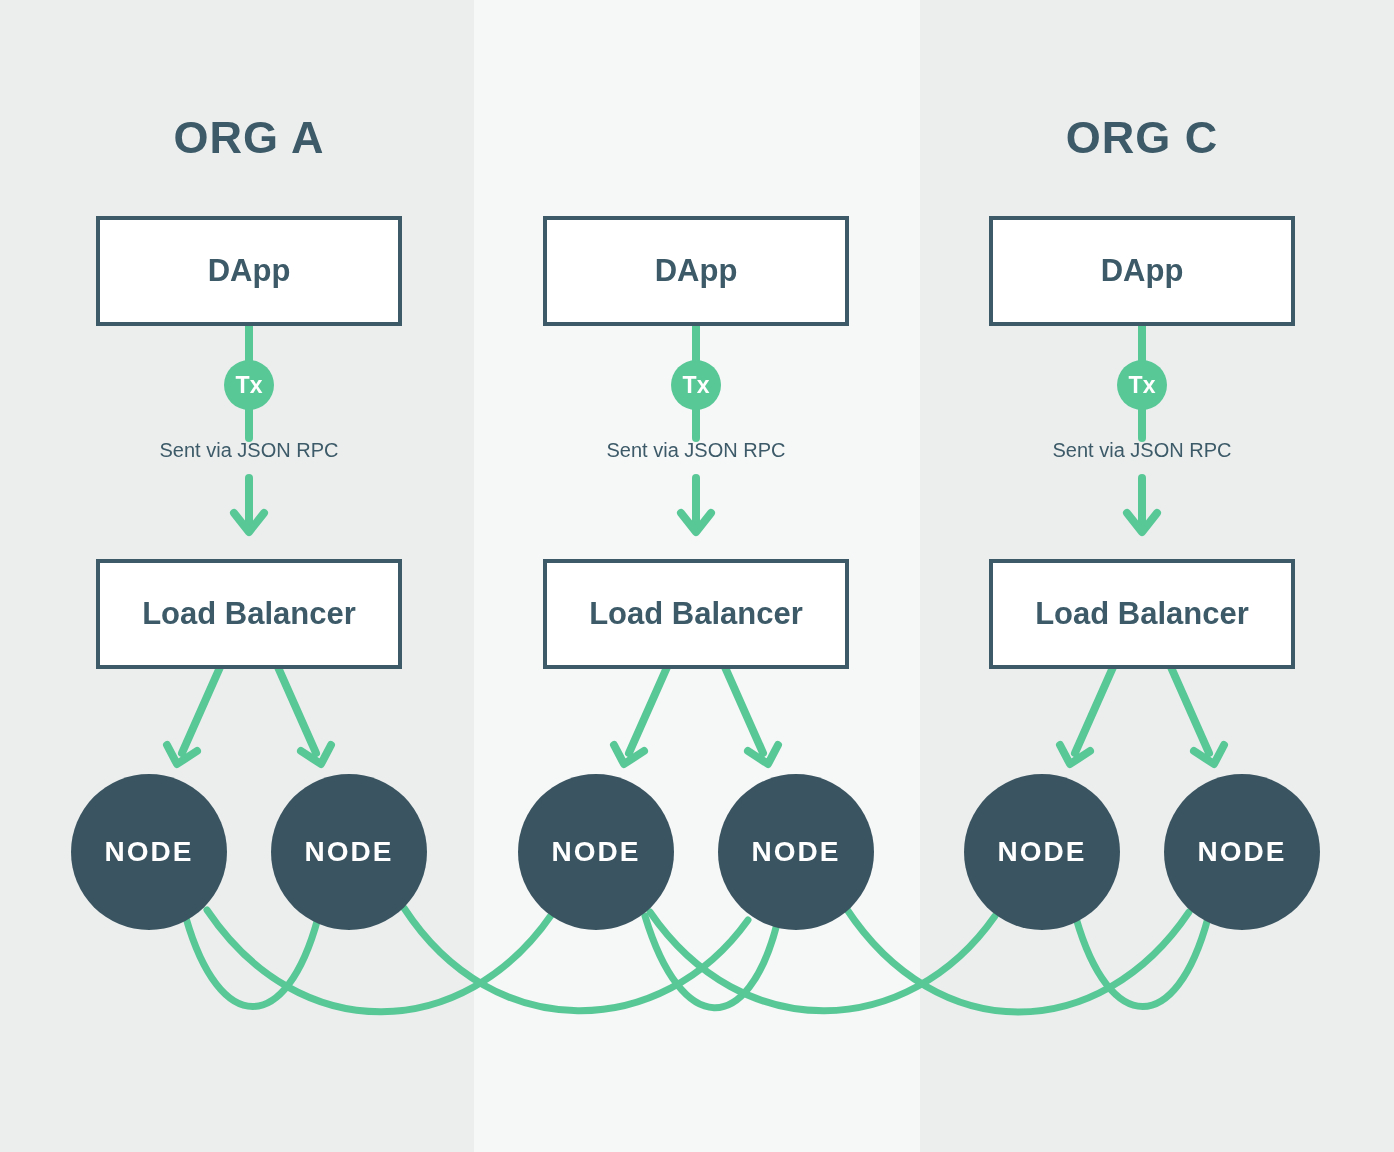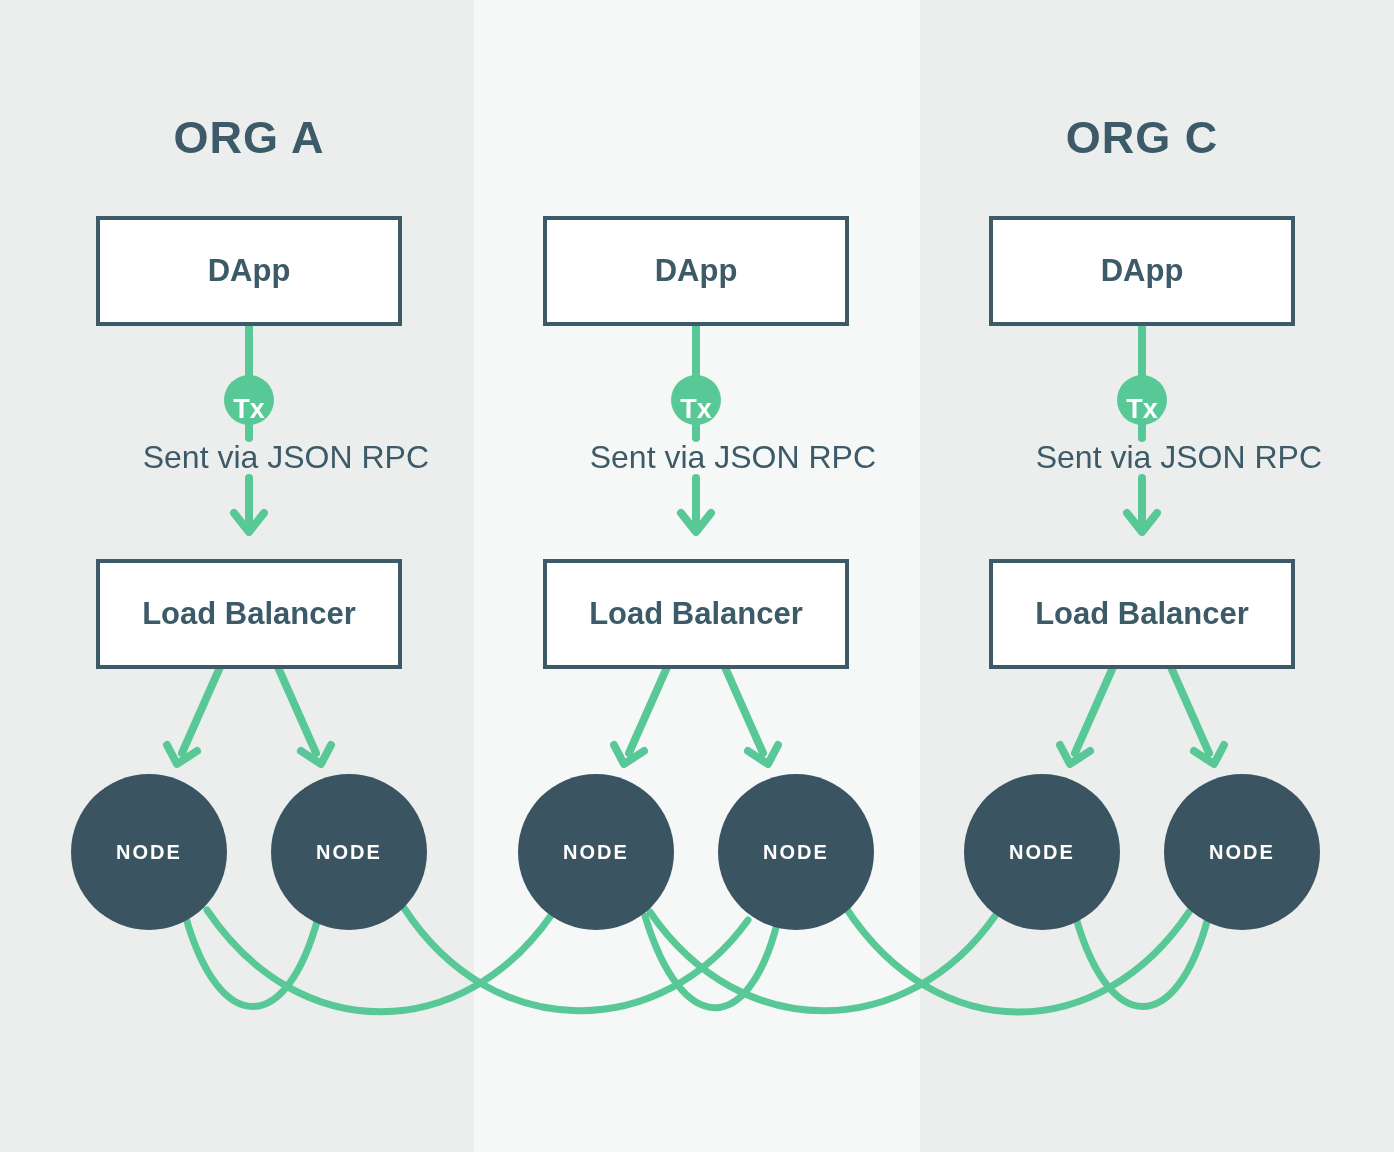--- a/index.html
+++ b/index.html
@@ -33,37 +33,37 @@
     position:absolute;left:27px;width:306px;height:110px;
     box-sizing:border-box;
     background:#FFFFFF;border:4px solid #3C5A68;
     display:flex;align-items:center;justify-content:center;
     font-size:31px;font-weight:bold;color:#3C5A68;text-align:center;
   }
   .box.dapp{top:216px;}
   .box.lb{top:553px;margin-top:6px;}
 
   .tx-badge{
-    position:absolute;top:375px;left:155px;
+    position:absolute;top:360px;left:155px;
     width:50px;height:50px;border-radius:50%;
     background:#59C897;
-    display:flex;align-items:flex-end;justify-content:center;
-    font-size:27px;font-weight:bold;color:#FFFFFF;
+    display:flex;align-items:center;justify-content:center;
+    font-size:23px;font-weight:bold;color:#FFFFFF;
   }
   .rpc-caption{
     position:absolute;top:439px;left:0;width:100%;
-    text-align:right;
-    font-size:32px;font-weight:normal;color:#3C5A68;
+    text-align:center;
+    font-size:20px;font-weight:normal;color:#3C5A68;
   }
   .node{
     position:absolute;top:774px;
     width:156px;height:156px;border-radius:50%;
     background:#3A5561;
     display:flex;align-items:center;justify-content:center;
-    font-size:20px;font-weight:bold;letter-spacing:2px;color:#FFFFFF;
+    font-size:28px;font-weight:bold;letter-spacing:2px;color:#FFFFFF;
   }
   .node.left{left:2px;}
   .node.right{left:202px;}
 </style>
 </head>
 <body>
 
 <div class="canvas">
 
   <div class="stripe stripe-a"></div>

